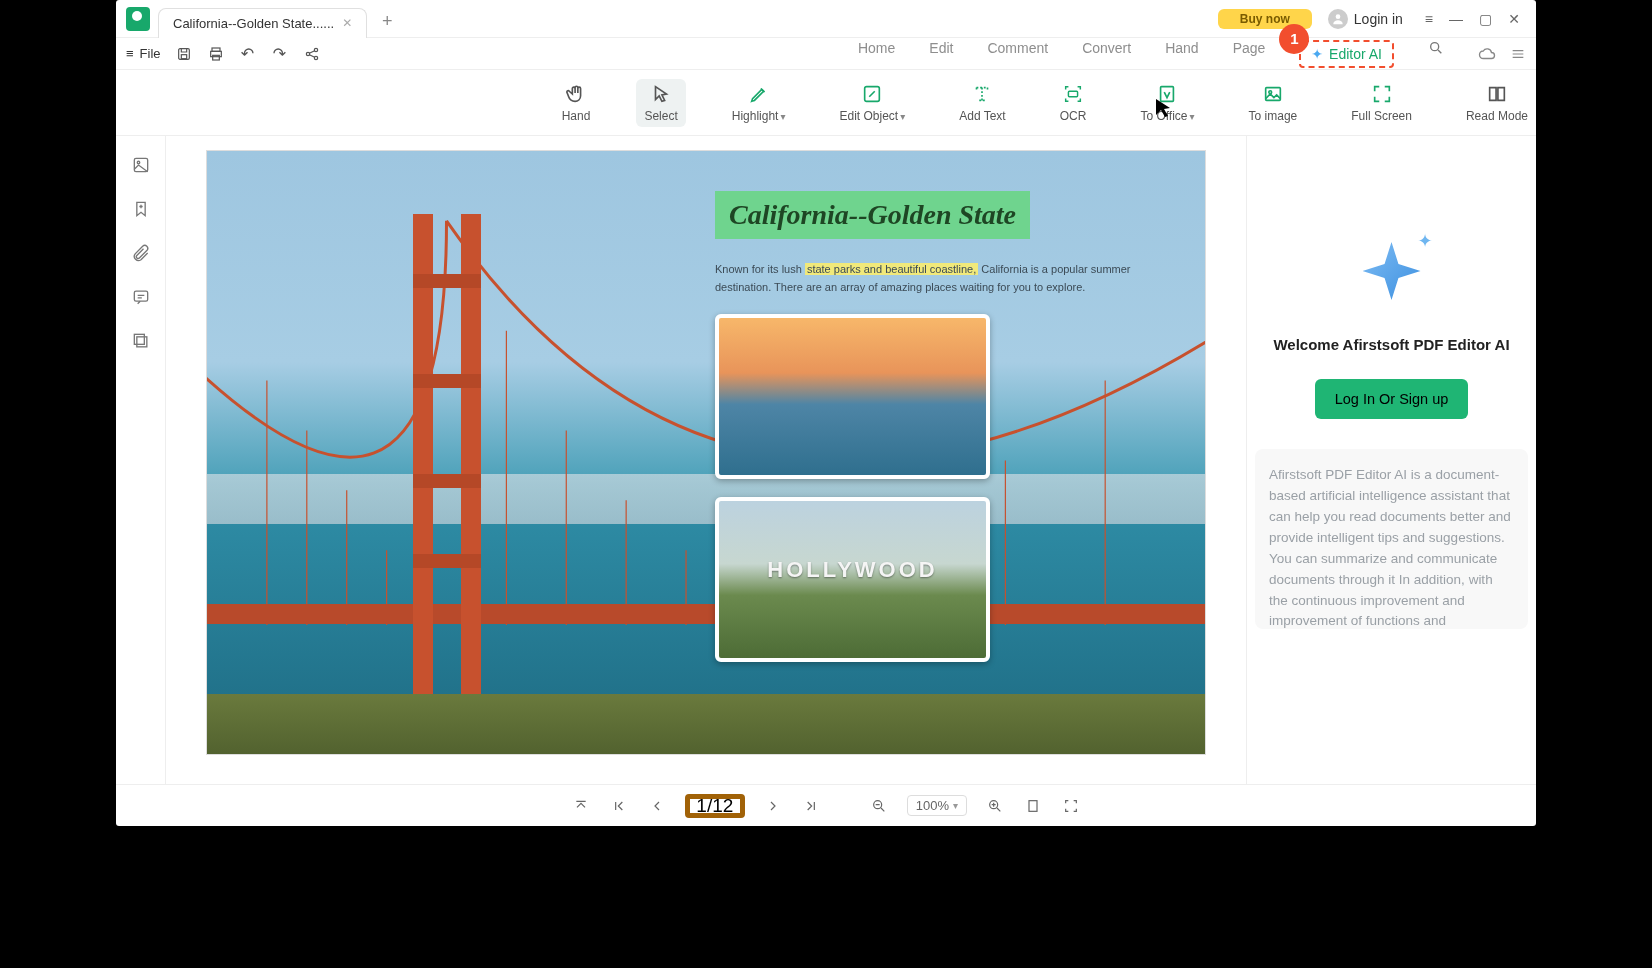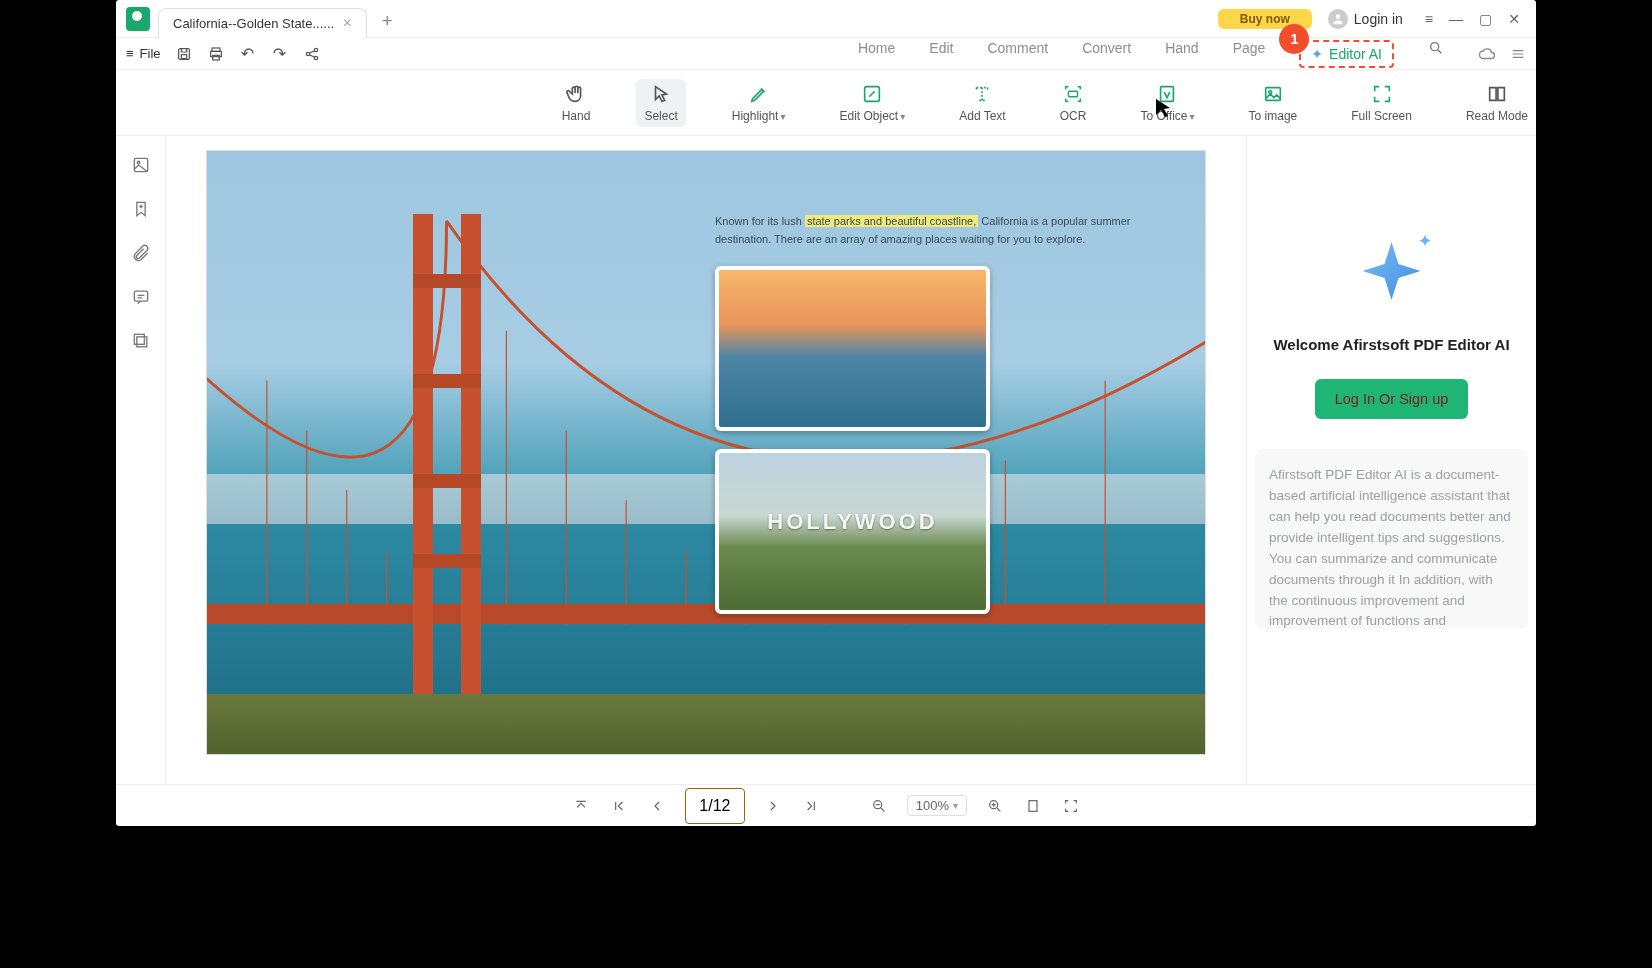--- a/index.html
+++ b/index.html
@@ -65,26 +65,26 @@
   .photo.beach{background:linear-gradient(#f7b76a 0%,#e8945a 35%,#4e85a6 55%,#2f6f8e 100%);}
   .photo.hollywood{background:linear-gradient(#bcd2df 0%,#c7d7d0 40%,#6b8a4e 60%,#4d6c36 100%);padding-left:39px;}
   .holly-text{position:absolute;top:56px;left:0;right:0;text-align:center;color:#f5f5f5;font-weight:700;font-family: Impact, sans-serif;letter-spacing:3px;font-size:22px;text-shadow:0 1px 2px rgba(0,0,0,.4);}
   
   .ai-panel{width:290px;border-left:1px solid #eee;display:flex;flex-direction:column;background:#fff;}
   .ai-top{flex:0 0 auto;display:flex;flex-direction:column;align-items:center;padding:100px 20px 30px;}
   .sparkle{width:70px;height:70px;position:relative;margin-bottom:30px;}
   .sparkle:before{content:"";position:absolute;inset:6px;background:linear-gradient(135deg,#7ebcf3,#3b8fe0);clip-path:polygon(50% 0,62% 38%,100% 50%,62% 62%,50% 100%,38% 62%,0 50%,38% 38%);}
   .sparkle:after{content:"✦";position:absolute;top:-6px;right:-6px;color:#6fb6f0;font-size:18px;}
   .ai-welcome{font-weight:700;font-size:15px;color:#222;text-align:center;margin-bottom:26px;}
-  .ai-login-btn{background:#1fb574;color:#7f1d1d;border:none;padding:12px 20px;border-radius:6px;font-size:14.5px;font-weight:500;cursor:pointer;}
+  .ai-login-btn{background:#1fb574;color:#000000;border:none;padding:12px 20px;border-radius:6px;font-size:14.5px;font-weight:500;cursor:pointer;}
   .ai-desc{margin-top:auto;background:#f8f8f8;margin:0 8px 8px;border-radius:8px;padding:16px 14px;font-size:13.5px;line-height:1.55;color:#9aa0a6;max-height:180px;overflow:hidden;}
   
   .footer{height:42px;border-top:1px solid #eee;display:flex;align-items:center;justify-content:center;gap:18px;color:#666;font-size:14px;}
   .footer .navicon{width:20px;height:20px;display:flex;align-items:center;justify-content:center;cursor:pointer;}
-  .footer input.pagebox{width:60px;height:36px;border:1px solid #a16207;border-radius:4px;text-align:center;font-size:16px;}
+  .footer input.pagebox{width:60px;height:24px;border:5px solid #a16207;border-radius:4px;text-align:center;font-size:19px;}
   .footer .zoom-sel{display:flex;align-items:center;gap:4px;border:1px solid #ddd;border-radius:4px;padding:2px 8px;font-size:13px;}
   .cursor-arrow{position:absolute;top:96px;left:1036px;width:24px;height:24px;z-index:50;}
   svg { display:block; }
 </style>
 </head>
 <body>
 
 <div class="window">
 
   <div class="titlebar">
@@ -309,20 +309,21 @@
         <div class="tower">
           <div class="pylon p1"></div>
             <div class="pylon p2"></div>
           <div class="x x1"></div>
             <div class="x x2"></div>
             <div class="x x3"></div>
             <div class="x x4"></div>
         </div>
 
         <div class="content-box">
+          <span class="title-hl">California--Golden State</span>
           <p class="para">
             <span>Known for its lush </span><span class="hl">state parks and beautiful coastline,</span><span> California is a popular summer destination. There are an array of amazing places waiting for you to explore.</span>
           </p>
           <div class="photo beach"></div>
           <div class="photo hollywood">
             <div class="holly-text">HOLLYWOOD</div>
           </div>
         </div>
       </div>
     </div>

